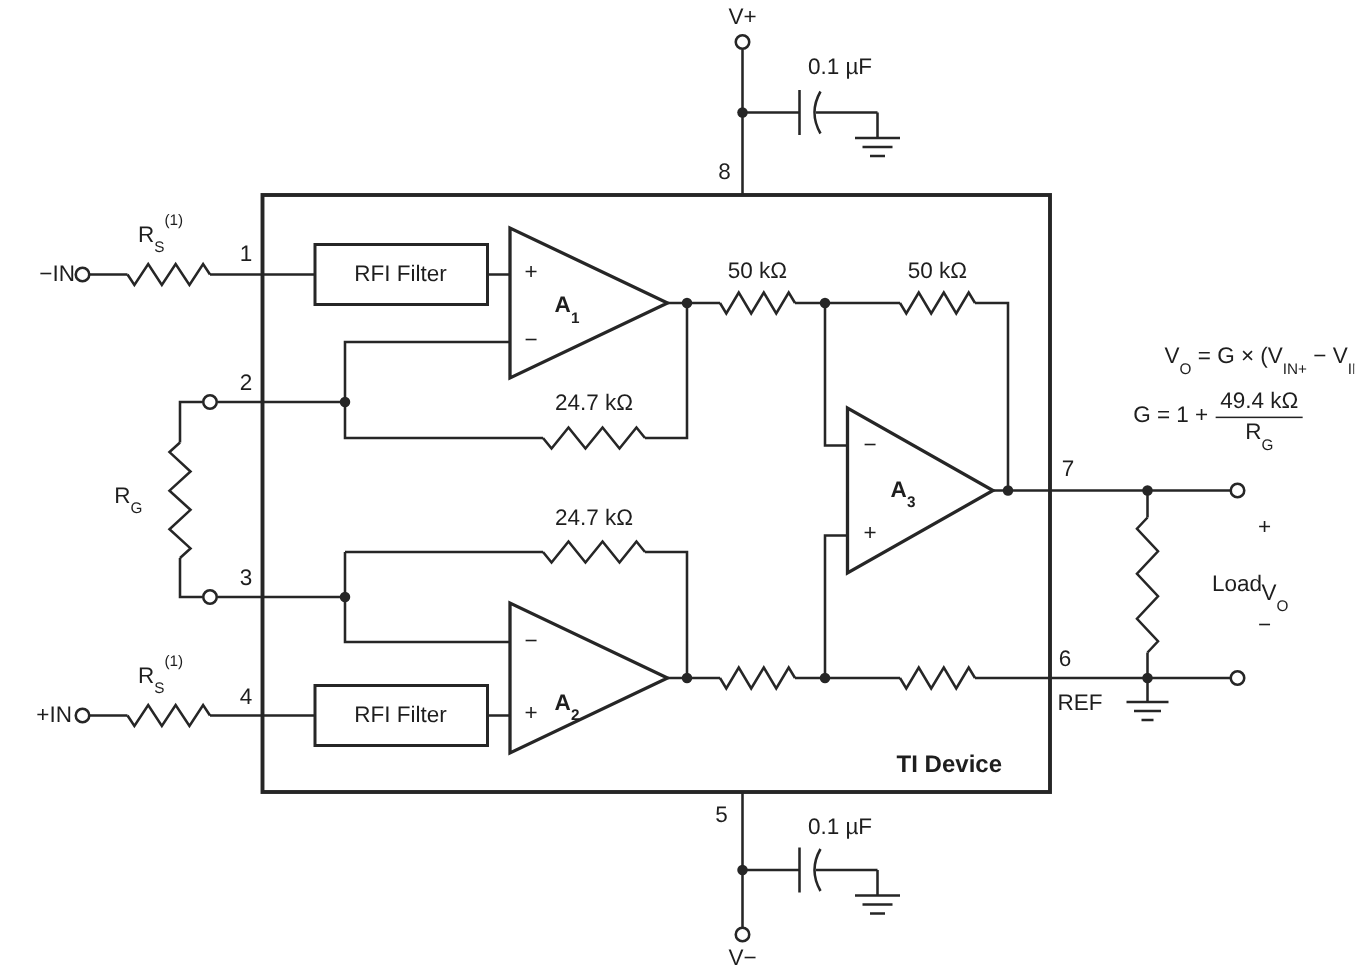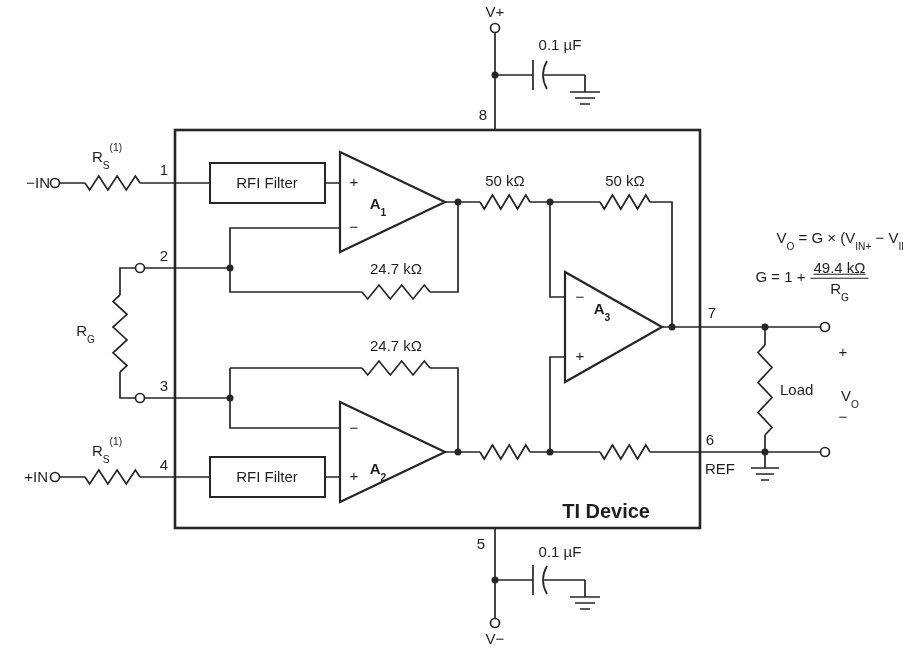--- a/index.html
+++ b/index.html
@@ -9,26 +9,26 @@
   .wire{fill:none;stroke:#262626;stroke-width:1.7;}
   .thick{fill:none;stroke:#262626;stroke-width:2.6;}
   .sym{fill:#fff;stroke:#262626;stroke-width:2.2;}
   .box2{fill:#fff;stroke:#262626;stroke-width:2;}
   .res{fill:none;stroke:#262626;stroke-width:1.7;stroke-linejoin:miter;}
   .term{fill:#fff;stroke:#262626;stroke-width:1.7;}
   .dot{fill:#262626;stroke:none;}
   .lbl{position:absolute;font-size:15px;line-height:1.05;white-space:nowrap;color:#1e1e1e;}
   .pc{transform:translate(-50%,-50%);}
   .pr{transform:translate(-100%,-50%);}
-  .pl{transform:translateY(-50%);}
+  .pl{transform:translateY(-50%);margin-left:28px;}
   .b{font-weight:700;}
   .lbl sub{font-size:.68em;position:relative;top:.28em;line-height:0;}
   .lbl sup{font-size:.68em;position:relative;top:-.5em;line-height:0;}
   .frac{display:inline-block;vertical-align:-0.75em;text-align:center;margin-left:5px;}
-  .fnum{display:block;border-bottom:1.4px solid #222;padding:0 3px 2px;text-decoration:underline;}
+  .fnum{display:block;border-bottom:1.4px solid #222;padding:0 3px 2px;}
   .fden{display:block;padding-top:2px;}
 </style>
 </head>
 <body>
 
 <div class="stage">
 
   <svg width="903" height="648" viewBox="0 0 903 648">
 
     <rect class="thick" x="175" y="130" width="525" height="398"></rect>
@@ -143,23 +143,23 @@
   <div class="lbl pc" style="left:107px;top:451px"><span>R</span><sub>S</sub><sup>(1)</sup></div>
   <div class="lbl pc" style="left:164px;top:465px">4</div>
   <div class="lbl pc" style="left:267px;top:477px">RFI Filter</div>
 
   <div class="lbl pc" style="left:354px;top:428px">−</div>
   <div class="lbl pc" style="left:354px;top:476px">+</div>
   <div class="lbl pc b" style="left:378px;top:469px"><span>A</span><sub>2</sub></div>
 
   <div class="lbl pc" style="left:580px;top:297px">−</div>
   <div class="lbl pc" style="left:580px;top:356px">+</div>
-  <div class="lbl pc b" style="left:602px;top:309px"><span>A</span><sub>3</sub></div>
+  <div class="lbl pc b" style="left:602px;top:327px"><span>A</span><sub>3</sub></div>
 
-  <div class="lbl pr b" style="left:650px;top:511px;font-size:20px">TI Device</div>
+  <div class="lbl pr b" style="left:668px;top:511px;font-size:16px">TI Device</div>
 
   <div class="lbl pc" style="left:481px;top:544px">5</div>
   <div class="lbl pc" style="left:560px;top:552px">0.1 µF</div>
   <div class="lbl pc" style="left:495px;top:639px">V−</div>
 
   <div class="lbl pc" style="left:712px;top:313px">7</div>
   <div class="lbl pc" style="left:710px;top:440px">6</div>
   <div class="lbl pc" style="left:720px;top:469px">REF</div>
   <div class="lbl pl" style="left:780px;top:390px">Load</div>
 

